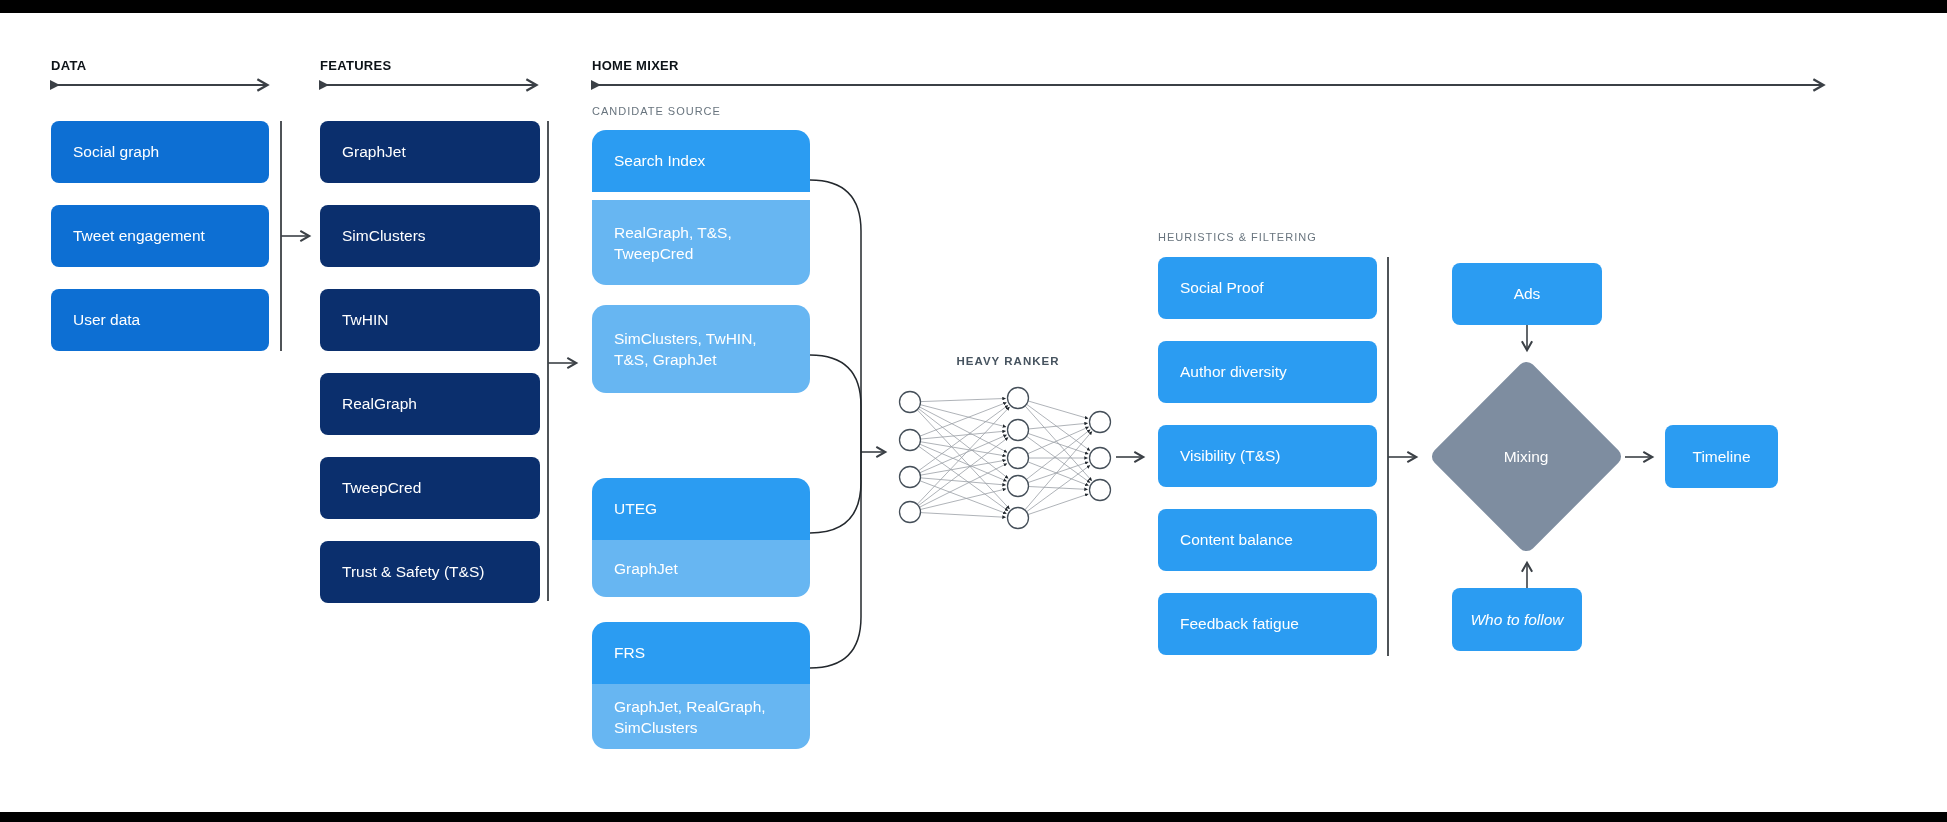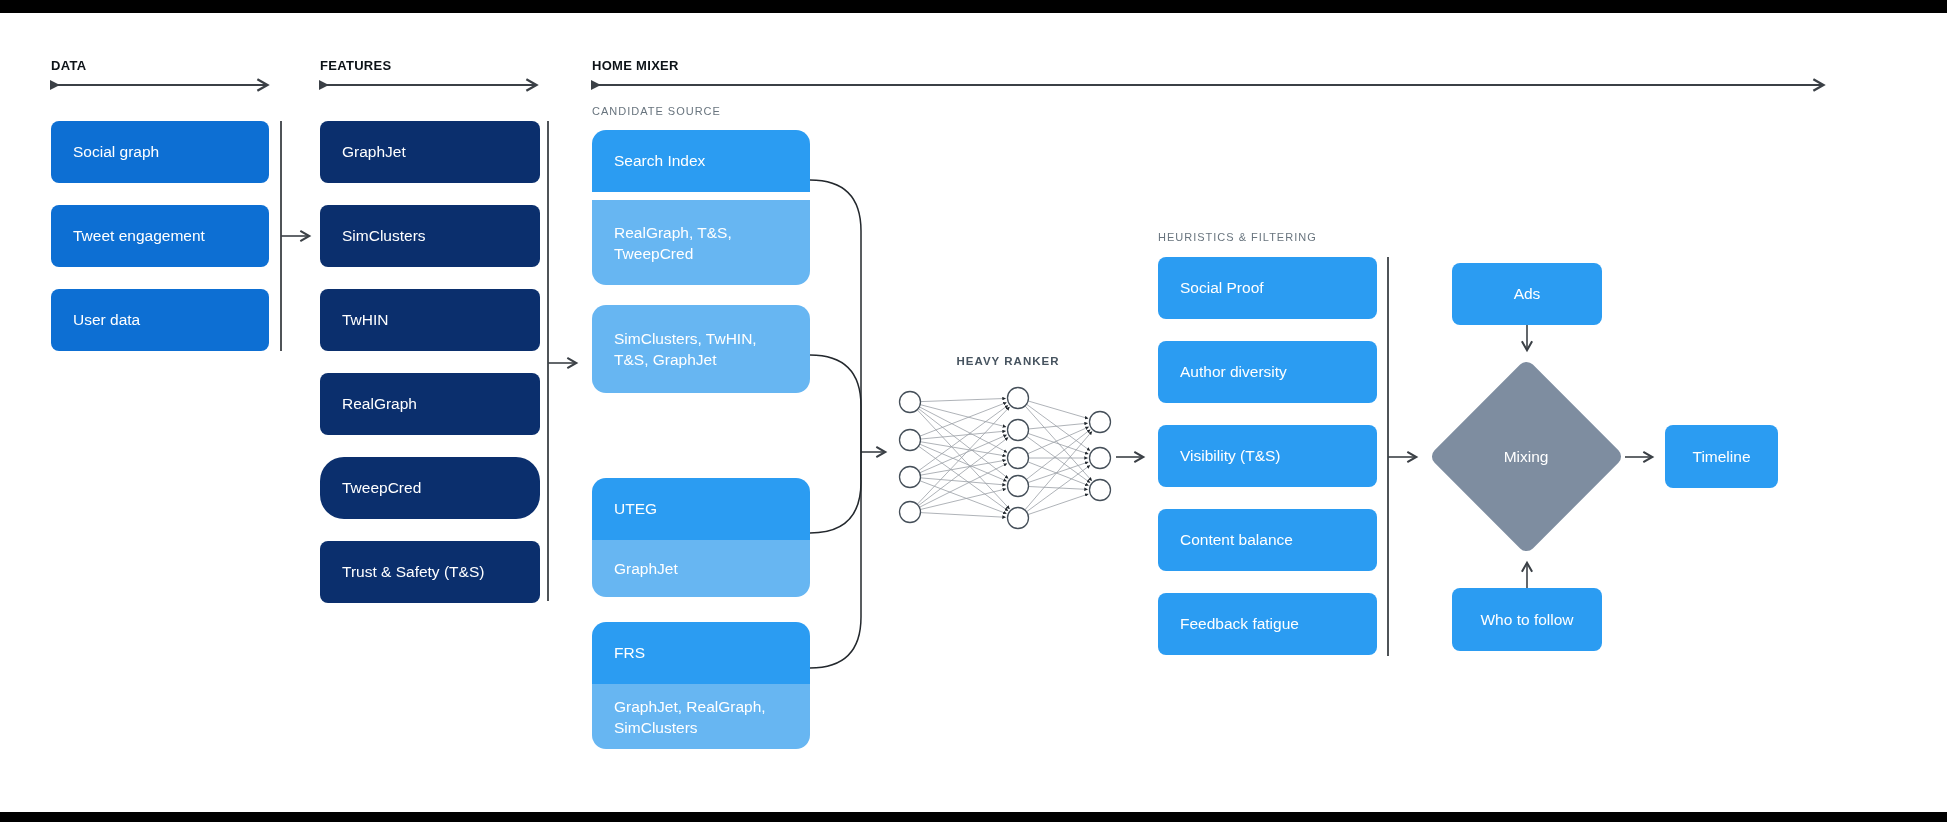--- a/index.html
+++ b/index.html
@@ -142,21 +142,21 @@
   <div class="hdr" style="left:592px;top:58px;">HOME MIXER</div>
 
   <div class="box data-box" style="top:121px;">Social graph</div>
   <div class="box data-box" style="top:205px;">Tweet engagement</div>
   <div class="box data-box" style="top:289px;">User data</div>
 
   <div class="box feat-box" style="top:121px;">GraphJet</div>
   <div class="box feat-box" style="top:205px;">SimClusters</div>
   <div class="box feat-box" style="top:289px;">TwHIN</div>
   <div class="box feat-box" style="top:373px;">RealGraph</div>
-  <div class="box feat-box" style="top:457px;border-radius:24px;">TweepCred</div>
+  <div class="box feat-box" style="top:457px;">TweepCred</div>
   <div class="box feat-box" style="top:541px;">Trust &amp; Safety (T&amp;S)</div>
 
   <div class="sublbl" style="left:592px;top:105px;">CANDIDATE SOURCE</div>
 
   <div class="card" style="top:130px;">
     <div class="top" style="height:62px;">Search Index</div>
     <div class="bot" style="height:85px;margin-top:8px;">RealGraph, T&amp;S, TweepCred</div>
   </div>
   <div class="card" style="top:305px;">
     <div class="bot" style="height:88px;">SimClusters, TwHIN, T&amp;S, GraphJet</div>
@@ -176,16 +176,16 @@
   <div class="box heur-box" style="top:257px;">Social Proof</div>
   <div class="box heur-box" style="top:341px;">Author diversity</div>
   <div class="box heur-box" style="top:425px;">Visibility (T&amp;S)</div>
   <div class="box heur-box" style="top:593px;">Feedback fatigue</div>
   <div class="box heur-box" style="top:509px;">Content balance</div>
 
   <div class="box center" style="left:1452px;top:263px;width:150px;height:62px;background:#2b9cf2;">Ads</div>
   <div class="diamond">
     <span>Mixing</span>
   </div>
-  <div class="box center" style="left:1452px;top:588px;width:150px;height:63px;background:#2b9cf2;">Who to follow</div>
+  <div class="box center" style="left:1452px;top:588px;width:130px;height:63px;background:#2b9cf2;font-style:italic;">Who to follow</div>
   <div class="box center" style="left:1665px;top:425px;width:113px;height:63px;background:#2b9cf2;">Timeline</div>
 
 </div>
 
 </body></html>

